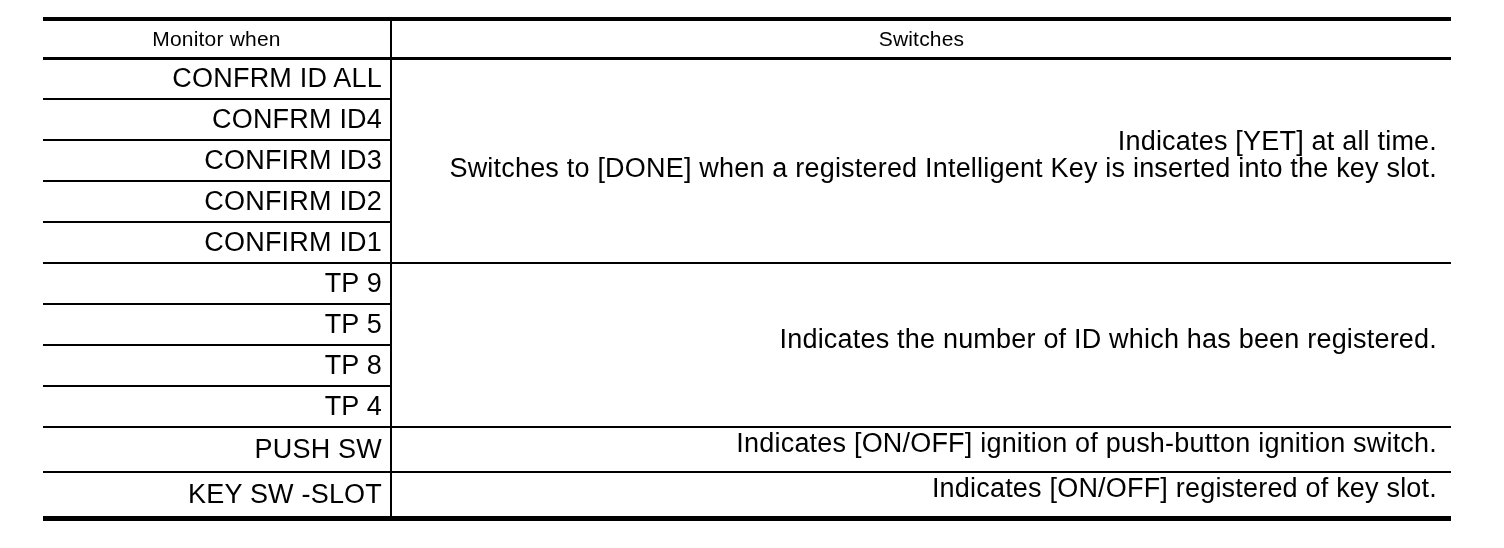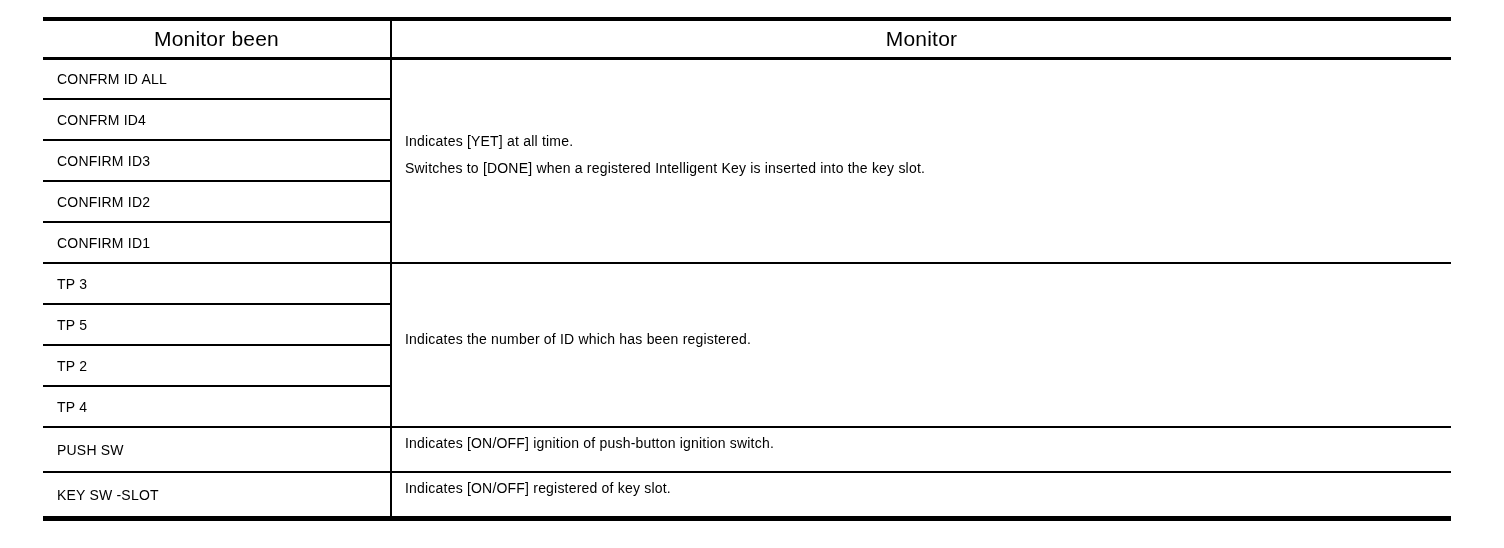--- a/index.html
+++ b/index.html
@@ -32,23 +32,24 @@
     text-align: center;
     vertical-align: middle;
     height: 39px;
     padding: 0;
     border-bottom: 3px solid #000;
     letter-spacing: 0.2px;
   }
   th.monitor-col-header { border-right: 2px solid #000; }
 
   td {
-    font-size: 14px;
+    font-size: 27px;
     vertical-align: middle;
     letter-spacing: 0.2px;
+    text-align: right;
   }
   td.item-cell {
     height: 41px;
     padding: 0 8px 0 14px;
     border-right: 2px solid #000;
     border-bottom: 2px solid #000;
     white-space: nowrap;
   }
   td.content-cell {
     padding: 2px 14px 14px 13px;
@@ -61,22 +62,22 @@
 </head>
 <body>
 
 <table class="doc-table">
   <colgroup>
     <col class="col-monitor">
     <col class="col-content">
   </colgroup>
   <thead>
     <tr>
-      <th class="monitor-col-header">Monitor been</th>
-      <th>Monitor</th>
+      <th class="monitor-col-header">Monitor when</th>
+      <th>Switches</th>
     </tr>
   </thead>
   <tbody>
 
     <tr>
       <td class="item-cell">CONFRM ID ALL</td>
       <td class="content-cell" rowspan="5">
         <div class="content-line">Indicates [YET] at all time.</div>
         <div class="content-line">Switches to [DONE] when a registered Intelligent Key is inserted into the key slot.</div>
       </td>
@@ -88,30 +89,30 @@
       <td class="item-cell">CONFIRM ID3</td>
     </tr>
     <tr>
       <td class="item-cell">CONFIRM ID2</td>
     </tr>
     <tr>
       <td class="item-cell">CONFIRM ID1</td>
     </tr>
 
     <tr>
-      <td class="item-cell">TP 3</td>
+      <td class="item-cell">TP 9</td>
       <td class="content-cell" rowspan="4">
         <div class="content-line">Indicates the number of ID which has been registered.</div>
       </td>
     </tr>
     <tr>
       <td class="item-cell">TP 5</td>
     </tr>
     <tr>
-      <td class="item-cell">TP 2</td>
+      <td class="item-cell">TP 8</td>
     </tr>
     <tr>
       <td class="item-cell">TP 4</td>
     </tr>
 
     <tr>
       <td class="item-cell">PUSH SW</td>
       <td class="content-cell">
         <div class="content-line">Indicates [ON/OFF] ignition of push-button ignition switch.</div>
       </td>

